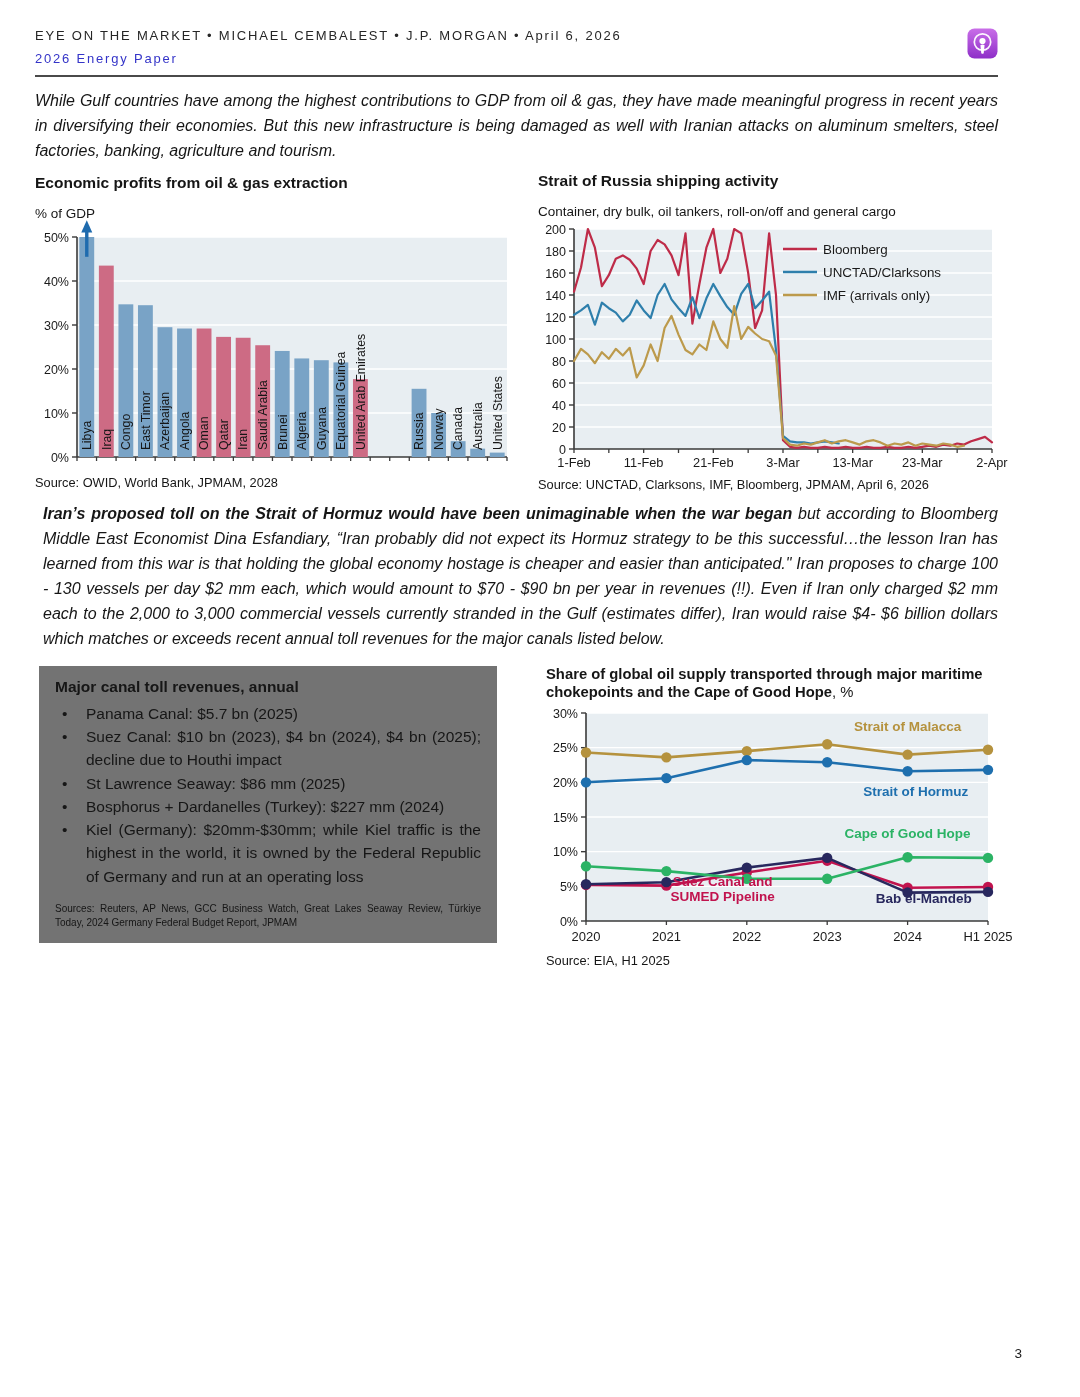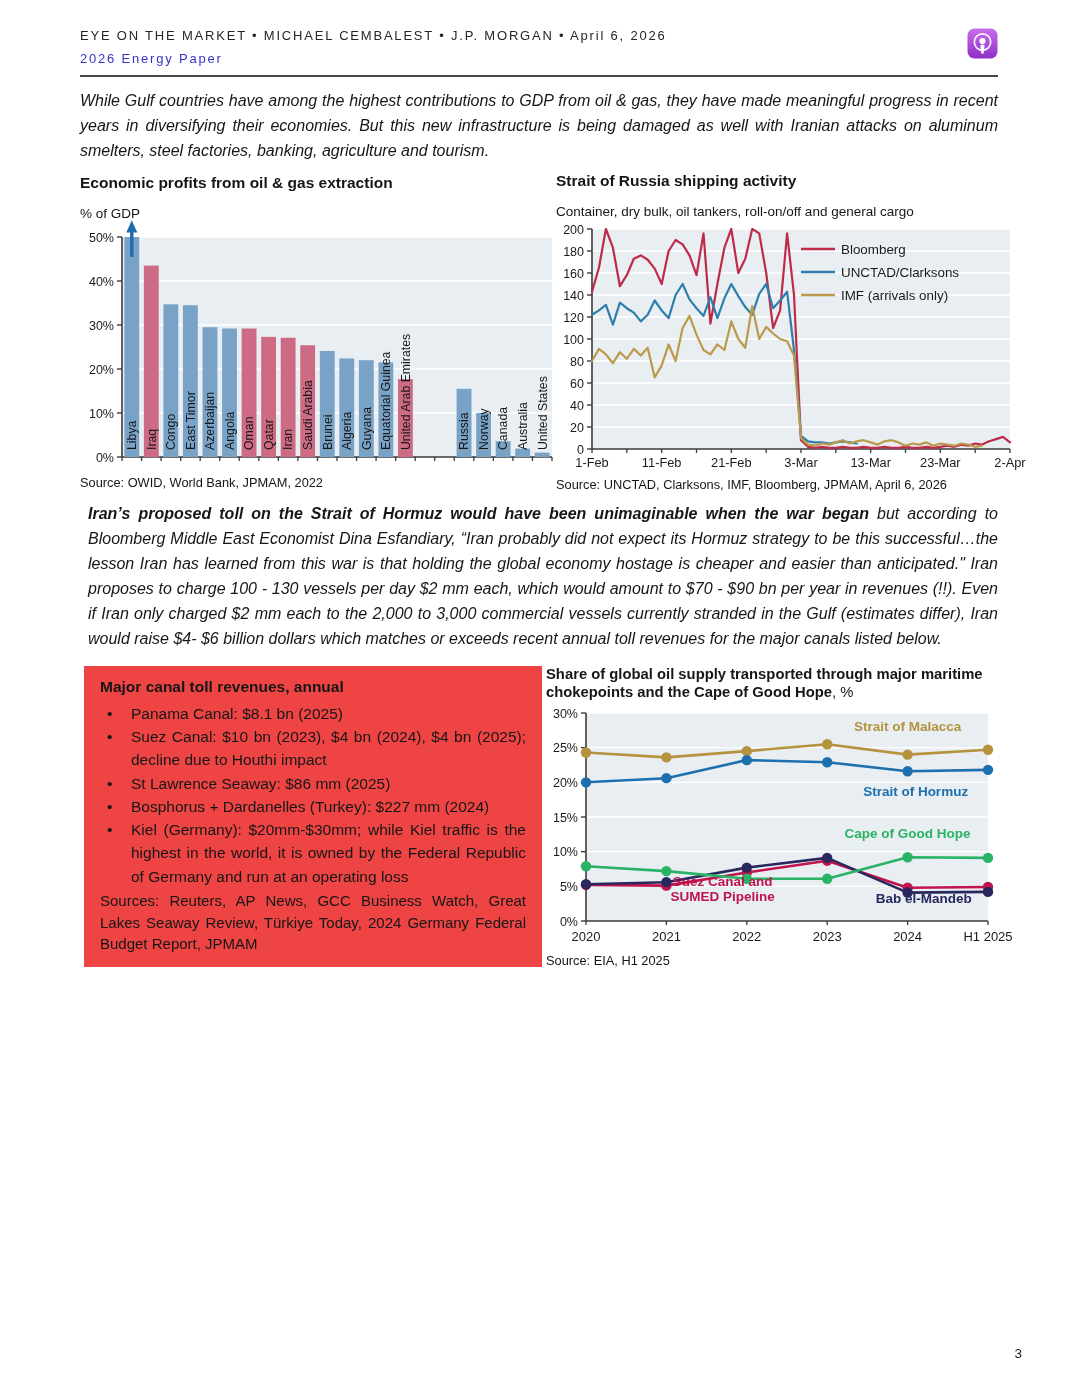--- a/index.html
+++ b/index.html
@@ -1,21 +1,21 @@
 <!DOCTYPE html>
 <html><head>
 <meta charset="utf-8">
 <style>
   * { margin:0; padding:0; box-sizing:border-box; }
   html,body { background:#fff; }
   body {
     width:1080px; height:1397px; position:relative; overflow:hidden;
     font-family:"Liberation Sans", sans-serif; color:#161616;
   }
-  .page { padding:26px 70px 0 80px; width:1068px; }
+  .page { padding:26px 70px 0 35px; width:1068px; }
 
   
   .masthead-row { display:flex; justify-content:space-between; align-items:flex-start; }
   .masthead { font-size:13px; letter-spacing:1.8px; color:#262626; line-height:1.6; }
   .paper-link { display:inline-block; margin-top:4px; font-size:13px; letter-spacing:1.8px;
     color:#3434C8; cursor:pointer; }
   .podcast-badge { width:31px; height:31px; margin-top:2px; cursor:pointer; }
   hr.header-rule { border:none; border-top:2px solid #4a4a4a; margin:8px 0 12px 0; }
 
   
@@ -30,27 +30,27 @@
   .chart-sub { font-size:13.5px; margin-top:14px; }
   .chart-source { font-size:12.8px; margin-top:2px; }
   .norm { font-weight:400; }
   .c1 { width:476px; }
   .c2 { width:460px; }
   svg.plot { display:block; overflow:visible; margin-top:2px; }
   svg text { font-family:"Liberation Sans", sans-serif; }
 
   
   .bottom-row { display:flex; justify-content:space-between; margin-top:14px; }
-  .canal-box { width:458px; margin-left:4px; background:#ef4444; padding:12px 16px 12px 16px; align-self:flex-start; }
+  .canal-box { width:458px; margin-left:4px; background:#737373; padding:12px 16px 12px 16px; align-self:flex-start; }
   .canal-box h3 { font-size:15.5px; font-weight:bold; margin-bottom:6px; }
   .canal-box ul { list-style:none; }
   .canal-box li { display:flex; font-size:15.5px; line-height:1.5; }
   .canal-box li::before { content:"\2022"; flex:0 0 24px; padding-left:7px; }
   .canal-box li span { flex:1; text-align:justify; }
-  .canal-sources { font-size:15px; line-height:1.45; text-align:justify; margin-top:2px; }
+  .canal-sources { font-size:10px; line-height:1.45; text-align:justify; margin-top:14px; }
   .c3 { width:452px; }
   .c3 .chart-title { font-size:14.8px; }
 
   .page-number { position:absolute; right:58px; top:1346px; font-size:13.5px; color:#1a1a1a; }
 </style>
 </head>
 <body>
 
 <div class="page">
 
@@ -162,21 +162,21 @@
           <text x="407.8909090909092" y="227" transform="rotate(-90 407.8909090909092 227)" font-size="12.3" fill="#161616">Norway</text>
           <rect x="415.70909090909095" y="218.16" width="14.854545454545455" height="15.840000000000002" fill="#79A3C6"></rect>
           <text x="427.4363636363637" y="227" transform="rotate(-90 427.4363636363637 227)" font-size="12.3" fill="#161616">Canada</text>
           <rect x="435.2545454545455" y="225.64" width="14.854545454545455" height="8.36" fill="#79A3C6"></rect>
           <text x="446.98181818181826" y="227" transform="rotate(-90 446.98181818181826 227)" font-size="12.3" fill="#161616">Australia</text>
           <rect x="454.80000000000007" y="229.6" width="14.854545454545455" height="4.4" fill="#79A3C6"></rect>
           <text x="466.5272727272728" y="227" transform="rotate(-90 466.5272727272728 227)" font-size="12.3" fill="#161616">United States</text>
           <line x1="51.77272727272727" y1="33.8" x2="51.77272727272727" y2="8.279999999999994" stroke="#1F6BAE" stroke-width="3.4"></line>
           <polygon points="46.27272727272727,9.599999999999996 57.27272727272727,9.599999999999996 51.77272727272727,-2.719999999999967" fill="#1F6BAE"></polygon>
         </svg>
-      <div class="chart-source">Source: OWID, World Bank, JPMAM, 2022</div>
+      <div class="chart-source">Source: OWID, World Bank, JPMAM, 2028</div>
     </figure>
 
     <figure class="chart c2">
       <div class="chart-title">Strait of Russia shipping activity</div>
       <div class="chart-sub">Container, dry bulk, oil tankers, roll-on/off and general cargo</div>
       <svg id="chart-hormuz_shipping" class="plot" width="460" height="254">
           <rect x="36" y="8" width="418" height="220" fill="#E8EEF2"></rect>
           <line x1="36" y1="206" x2="454" y2="206" stroke="#ffffff" stroke-width="1.4"></line>
           <line x1="36" y1="184" x2="454" y2="184" stroke="#ffffff" stroke-width="1.4"></line>
           <line x1="36" y1="162" x2="454" y2="162" stroke="#ffffff" stroke-width="1.4"></line>
@@ -245,21 +245,21 @@
     </figure>
   </div>
 
   <p class="body-text para2"><b>Iran’s proposed toll on the Strait of Hormuz would have been unimaginable when the war began</b><span> but according to Bloomberg Middle East Economist Dina Esfandiary, “Iran probably did not expect its Hormuz strategy to be this successful…the lesson Iran has learned from this war is that holding the global economy hostage is cheaper and easier than anticipated."  Iran proposes to charge 100 - 130 vessels per day $2 mm each, which would amount to $70 - $90 bn per year in revenues (!!).  Even if Iran only charged $2 mm each to the 2,000 to 3,000 commercial vessels currently stranded in the Gulf (estimates differ), Iran would raise $4- $6 billion dollars which matches or exceeds recent annual toll revenues for the major canals listed below.</span></p>
 
   <div class="bottom-row">
     <div class="canal-box">
       <h3>Major canal toll revenues, annual</h3>
       <ul>
           <li>
-            <span>Panama Canal: $8.1 bn (2025)</span>
+            <span>Panama Canal: $5.7 bn (2025)</span>
           </li>
           <li>
             <span>Suez Canal: $10 bn (2023), $4 bn (2024), $4 bn (2025); decline due to Houthi impact</span>
           </li>
           <li>
             <span>St Lawrence Seaway: $86 mm (2025)</span>
           </li>
           <li>
             <span>Bosphorus + Dardanelles (Turkey): $227 mm (2024)</span>
           </li>

